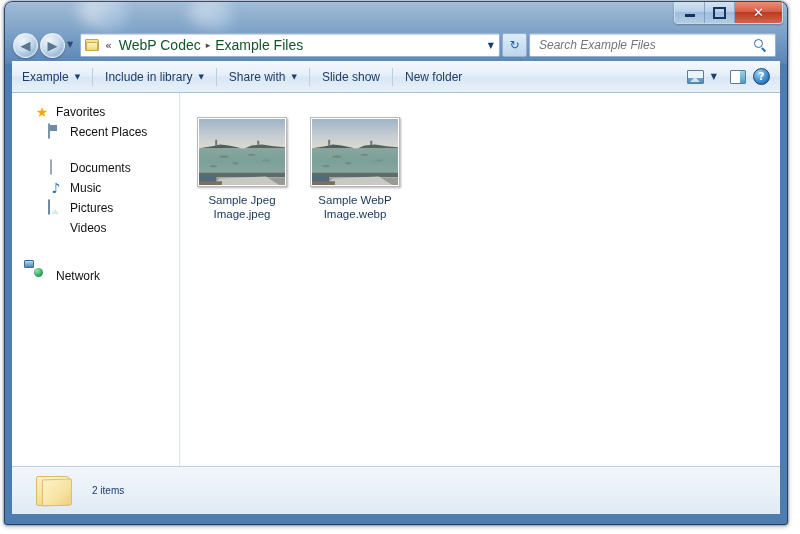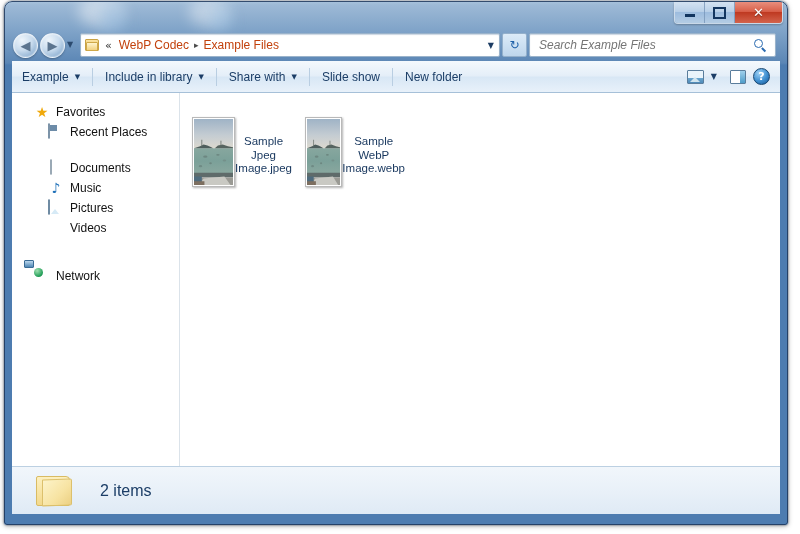--- a/index.html
+++ b/index.html
@@ -180,22 +180,22 @@
   .crumb-folder .f-front {
     position: absolute;
     left: 1px; top: 3px;
     width: 12px; height: 9px;
     background: linear-gradient(to bottom, #fff4cd, #f2d280);
     border: 1px solid #cfa949;
     border-radius: 1px;
     box-sizing: border-box;
   }
   .crumb {
-    font-size: 12px;
-    color: #c2410c;
+    font-size: 14px;
+    color: #14532d;
     padding: 0 4px;
     white-space: nowrap;
   }
   .crumb-sep {
     font-size: 9px;
     color: #4a4a4a;
     padding: 0 1px;
     font-family: "DejaVu Sans", sans-serif;
   }
   .crumb-chevrons {
@@ -602,20 +602,21 @@
   }
   #file-grid {
     display: flex;
     gap: 13px;
     flex-wrap: wrap;
     align-content: flex-start;
   }
   .file-item {
     width: 100px;
     display: flex;
+    flex-direction: column;
     align-items: center;
     padding-top: 2px;
   }
   .thumb-wrap {
     width: 90px;
     height: 70px;
     background: #ffffff;
     border: 1px solid #b9b9b9;
     box-shadow: 1px 1px 2px rgba(0,0,0,0.30);
     box-sizing: border-box;
@@ -669,22 +670,22 @@
     position: absolute;
     left: 8px; top: 5px;
     width: 30px; height: 27px;
     background: linear-gradient(135deg, #fdf3c9 0%, #f7e3a2 60%, #ecd083 100%);
     border: 1px solid #dcc06c;
     border-radius: 1px 2px 2px 1px;
     box-sizing: border-box;
     transform: skewY(-2deg);
   }
   #status-text {
-    margin-left: 26px;
-    font-size: 16px;
+    margin-left: 18px;
+    font-size: 10px;
     color: #1b3d66;
   }
 </style>
 </head>
 <body>
 
 <div id="desktop">
 
   <div id="window">
 

